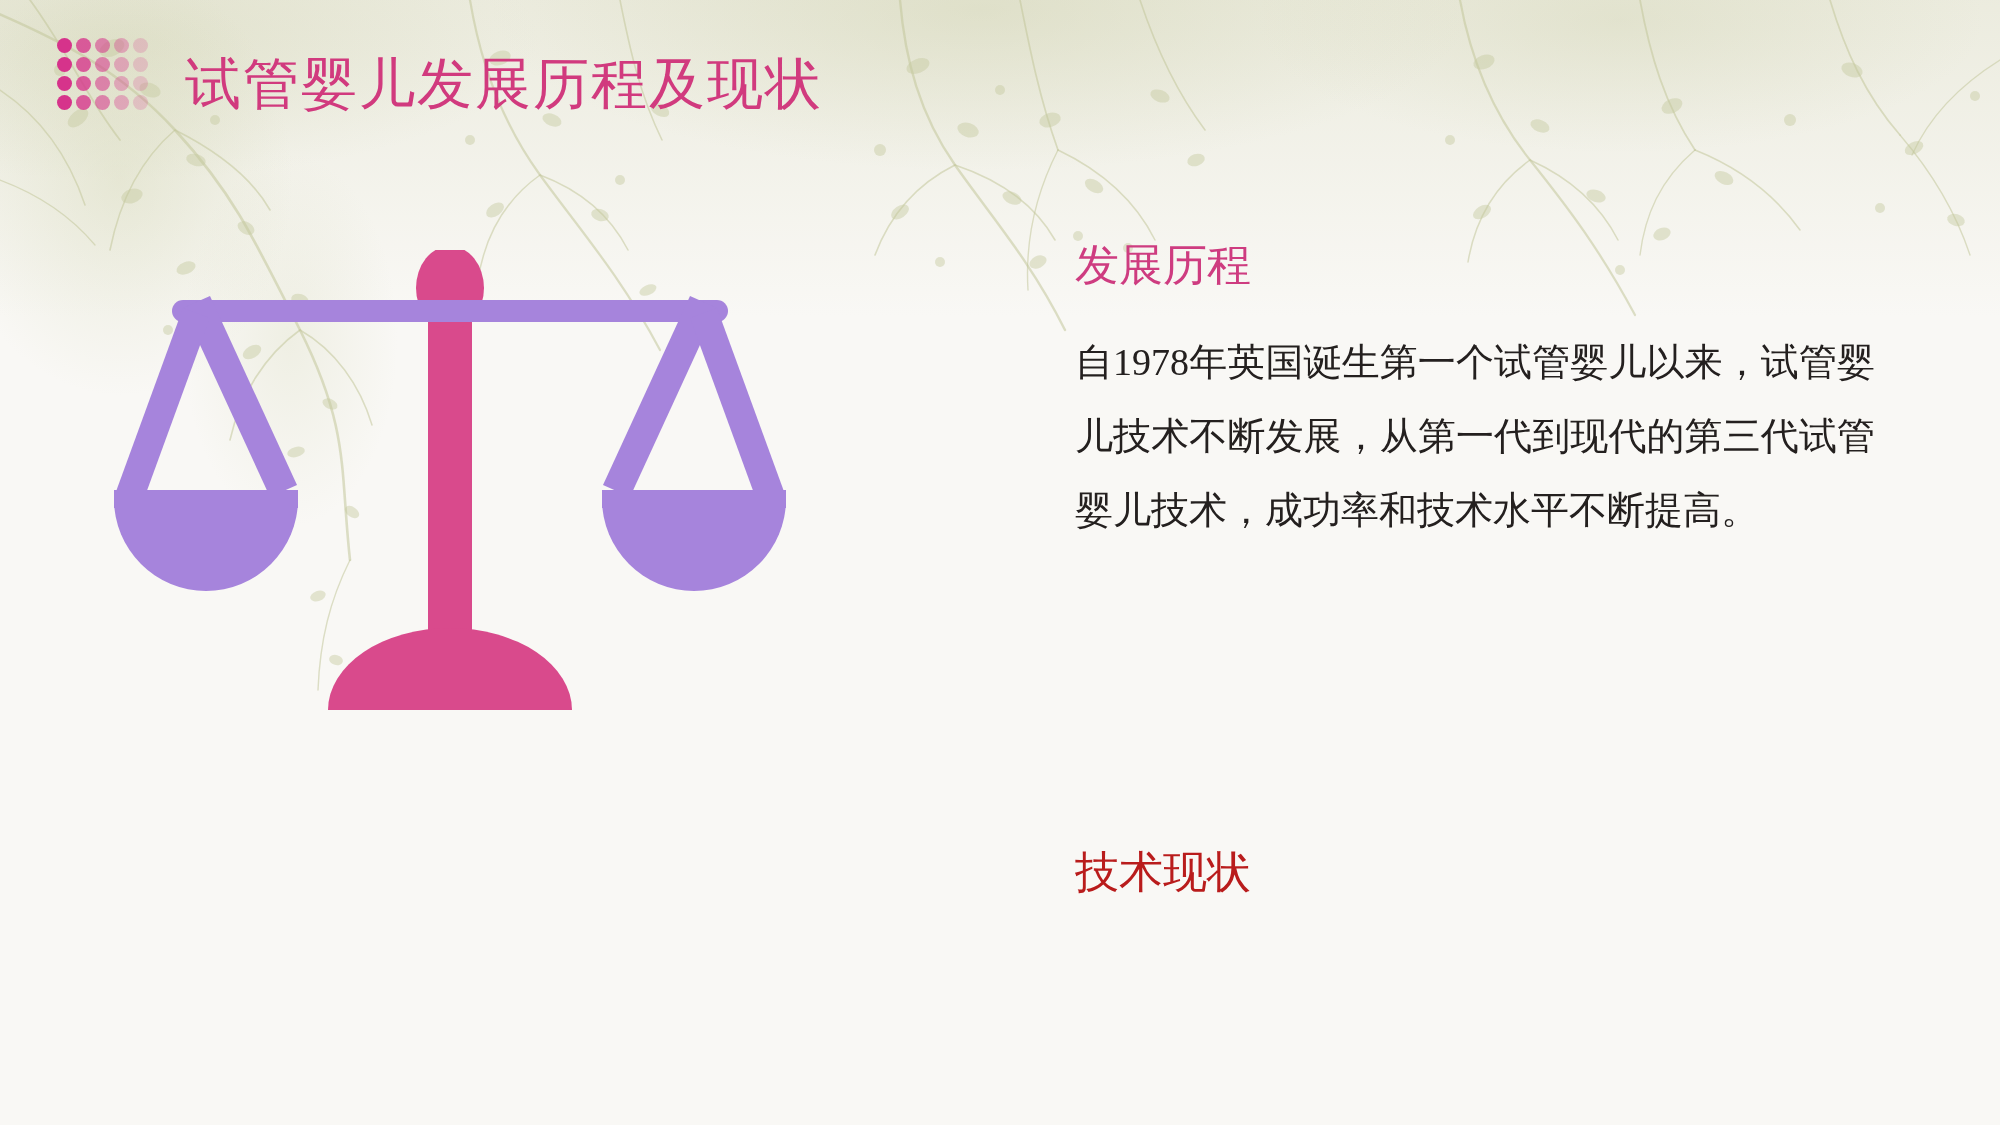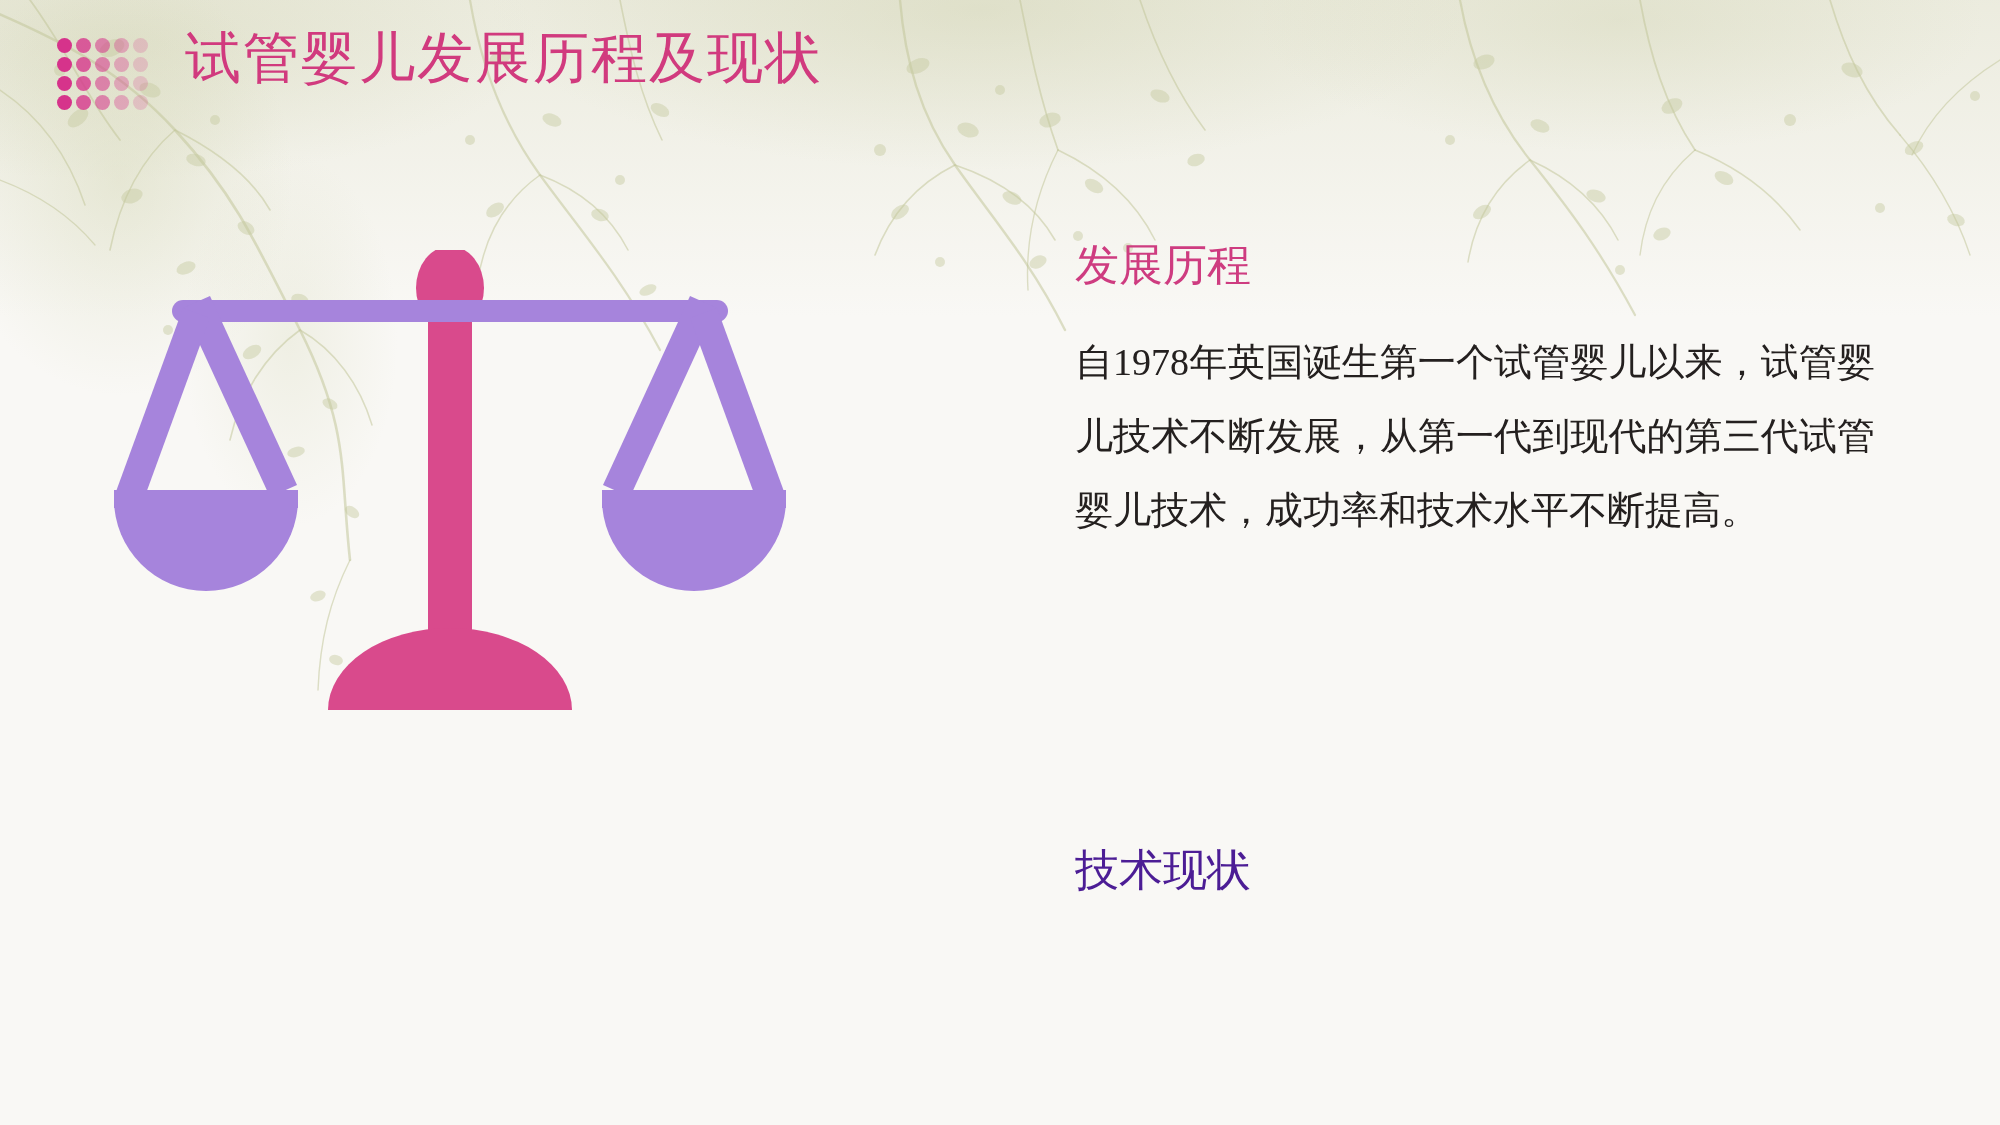--- a/index.html
+++ b/index.html
@@ -51,21 +51,21 @@
   }
 
   .branches { position: absolute; left: 0; top: 0; }
 
   
   .header {
     position: absolute;
     left: 55px;
     top: 30px;
     display: flex;
-    align-items: flex-start;
+    align-items: flex-end;
   }
 
   .dot-grid {
     display: grid;
     grid-template-columns: repeat(5, 19px);
     grid-template-rows: repeat(4, 19px);
     gap: 0px;
     margin-top: 6px;
   }
 
@@ -112,21 +112,21 @@
   .section + .section { margin-top: 300px; }
 
   .section-heading {
     font-family: "Liberation Serif", "DejaVu Serif", serif;
     font-size: 44px;
     font-weight: 400;
     line-height: 1.2;
     margin-bottom: 32px;
   }
   .heading-pink   { color: #CE3C80; }
-  .heading-purple { color: #4c1d95; font-family: Liberation Mono, monospace; }
+  .heading-purple { color: #b91c1c; }
 
   .section-body {
     font-family: "Liberation Serif", "DejaVu Serif", serif;
     font-size: 38px;
     line-height: 1.95;
     color: #24201F;
     text-align: justify;
     text-justify: inter-ideograph;
     max-width: 800px;
   }

